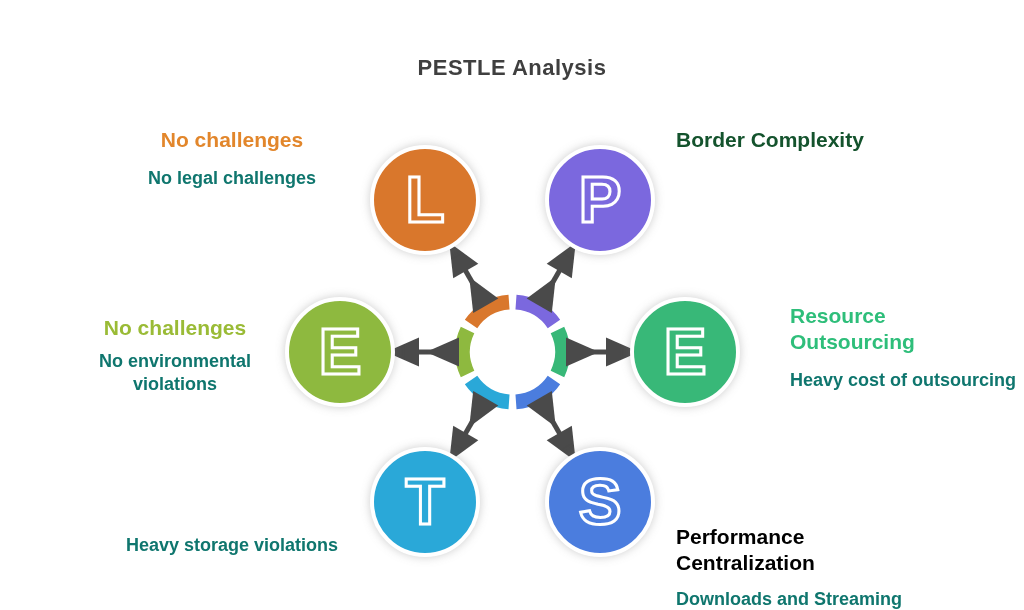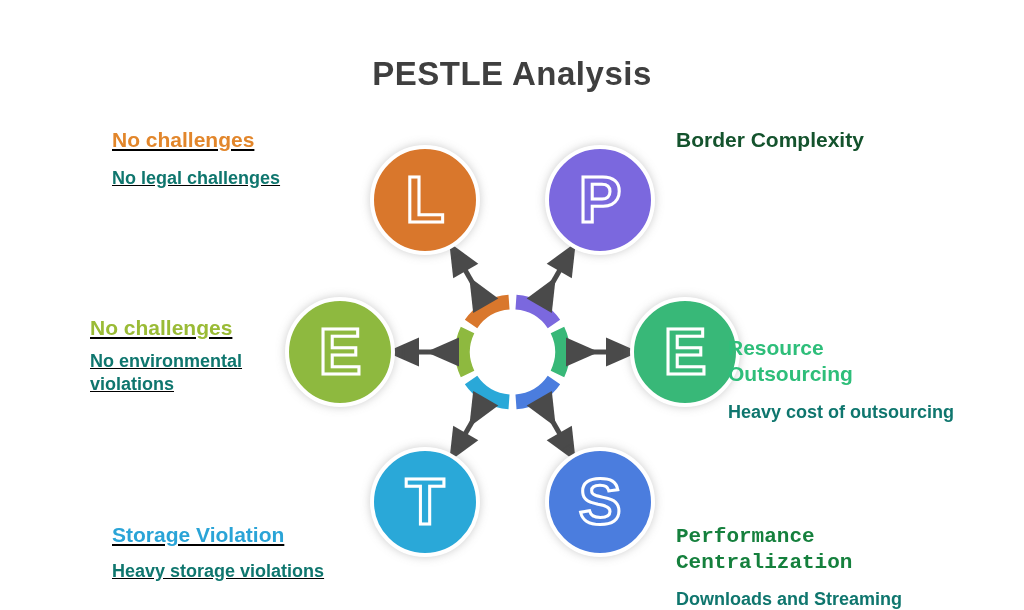--- a/index.html
+++ b/index.html
@@ -4,21 +4,21 @@
 <style>
   html,body{margin:0;padding:0;}
   body{
     width:1024px;height:610px;position:relative;overflow:hidden;
     background:#ffffff;
     font-family:"Liberation Sans", sans-serif;
   }
   .canvas{position:absolute;inset:0;}
   .title{
     position:absolute;left:0;right:0;top:55px;
-    text-align:center;font-size:33px;font-weight:bold;color:#3f3f3f;
+    text-align:center;font-size:22px;font-weight:bold;color:#3f3f3f;
     letter-spacing:.5px;
   }
   #diagram-svg{position:absolute;left:0;top:0;}
   .node-circle{
     position:absolute;width:102px;height:102px;border-radius:50%;
     border:4px solid #ffffff;
     box-shadow:0 0 10px rgba(110,110,110,.35);
     display:flex;align-items:center;justify-content:center;
   }
   .node-circle svg{display:block;}
@@ -27,21 +27,21 @@
     font-weight:bold;font-size:64px;
     fill:none;stroke:#ffffff;stroke-width:3px;
   }
   .label{position:absolute;}
   .label .heading{
     display:block;font-size:21px;font-weight:bold;line-height:1.24;
   }
   .label .sub{
     display:block;font-size:18px;font-weight:bold;color:#0f766e;line-height:1.3;
   }
-  .align-right{text-align:left;text-decoration:underline;}
+  .align-right{text-align:center;}
   .nowrap .sub{white-space:nowrap;}
   .gap-lg .sub{margin-top:14px;}
   .gap-md .sub{margin-top:12px;}
   .gap-sm .sub{margin-top:9px;}
 </style>
 </head>
 <body>
 
 <div class="canvas">
 
@@ -100,33 +100,32 @@
 
   <div class="label align-right gap-lg" style="right:672px;top:127px;width:240px;">
     <span class="heading" style="color: rgb(226, 134, 43);">No challenges</span>
     <span class="sub">No legal challenges</span>
   </div>
 
   <div class="label gap-lg" style="left:676px;top:127px;width:260px;">
     <span class="heading" style="color: #14532d;">Border Complexity</span>
   </div>
 
-  <div class="label nowrap gap-lg" style="left:728px;top:303px;width:170px;margin-top:32px;">
+  <div class="label nowrap gap-lg" style="left:790px;top:303px;width:170px;">
     <span class="heading" style="color: rgb(46, 190, 122);">Resource Outsourcing</span>
     <span class="sub">Heavy cost of outsourcing</span>
   </div>
 
   <div class="label align-right gap-sm" style="right:764px;top:315px;width:170px;">
     <span class="heading" style="color: rgb(154, 187, 54);">No challenges</span>
     <span class="sub">No environmental violations</span>
   </div>
 
   <div class="label align-right gap-md" style="right:672px;top:522px;width:240px;">
-    <span class="heading" style="color: rgb(42, 164, 215);">Storage Violation</span>
     <span class="sub">Heavy storage violations</span>
   </div>
 
   <div class="label nowrap gap-md" style="left:676px;top:524px;width:200px;">
-    <span class="heading" style="color: #15803d; font-family: Liberation Mono, monospace;">Performance Centralization</span>
+    <span class="heading" style="color: #000000;">Performance Centralization</span>
     <span class="sub">Downloads and Streaming</span>
   </div>
 
 </div>
 
 </body></html>

